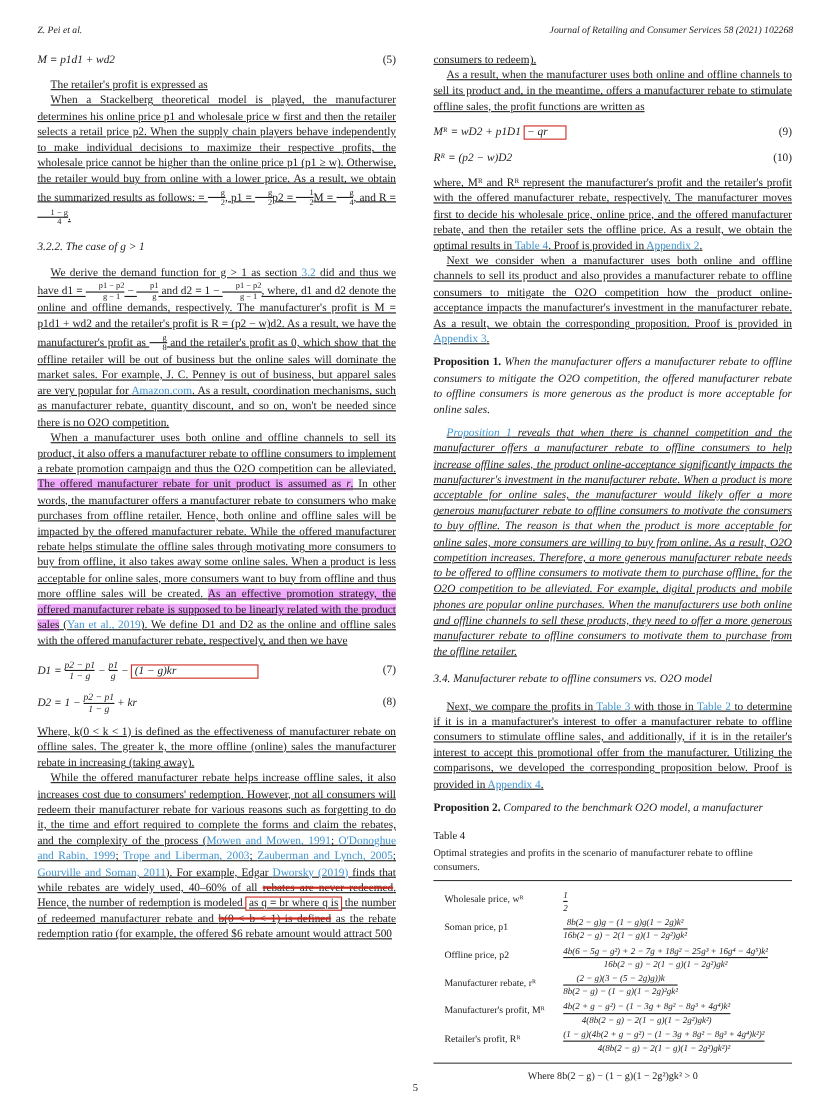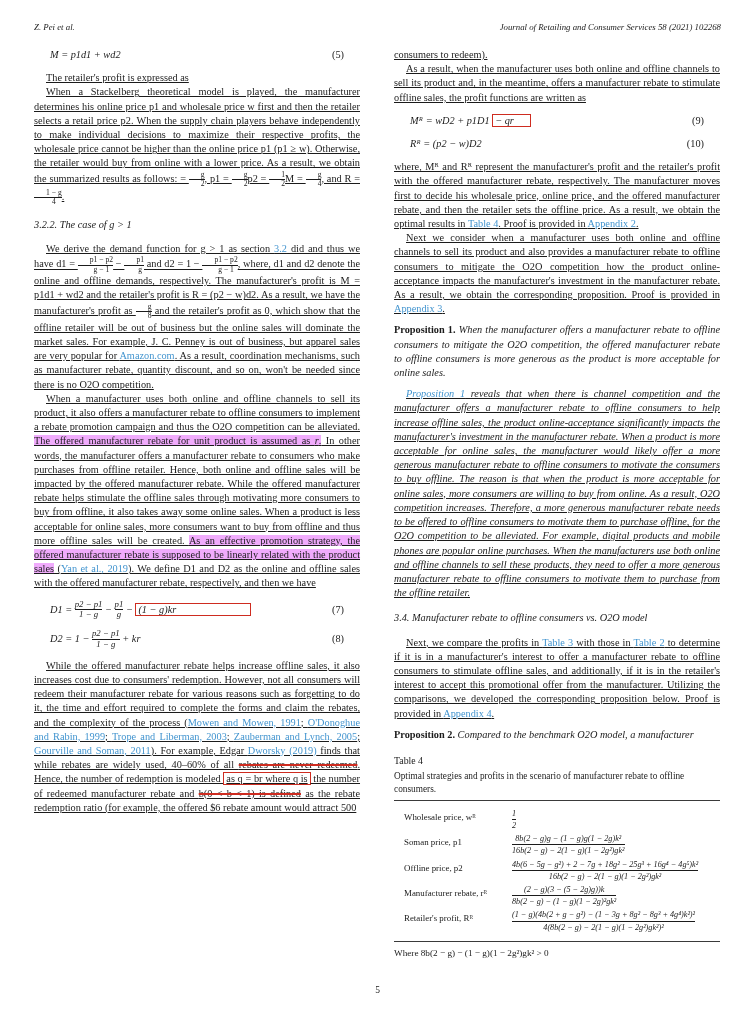--- a/index.html
+++ b/index.html
@@ -4,21 +4,21 @@
 <style>
   html,body{margin:0;padding:0;}
   body{width:755px;height:1009px;background:#ffffff;font-family:"Liberation Serif",serif;color:#1b1b1b;position:relative;overflow:hidden;}
   .page{position:absolute;inset:0;padding:22px 34px 0 34px;box-sizing:border-box;}
   .header{display:flex;justify-content:space-between;font-style:italic;font-size:8.8px;color:#222;margin-bottom:16px;}
   .cols{display:flex;gap:34px;}
   .col{width:326px;font-size:10.3px;line-height:1.38;text-align:justify;}
   p.jp{margin:0;text-indent:12px;text-decoration:underline;}
   p.noindent{text-indent:0;}
   .shead{font-style:italic;margin:11px 0 10px 0;text-align:left;}
-  .eq{display:flex;align-items:center;gap:6px;margin:9px 16px;font-style:italic;}
+  .eq{display:flex;align-items:center;gap:6px;margin:9px 0;font-style:italic;}
   .eq .body{flex:1;text-align:left;}
   .eq .enum{font-style:normal;}
   .frac{display:inline-block;text-align:center;font-size:0.74em;line-height:1.12;vertical-align:-0.55em;}
   .eq .frac{font-size:0.85em;}
   .fn{display:block;white-space:nowrap;}
   .fd{display:block;border-top:0.8px solid currentColor;white-space:nowrap;}
   .l{color:#4294cf;cursor:pointer;}
   .h{background:#f0abfc;}
   .i{font-style:italic;}
   .b{font-weight:bold;}
@@ -28,21 +28,21 @@
   .rb9{padding-right:16px;}
   .prop{margin:7px 0;text-align:justify;}
   .t4{margin-top:12px;}
   .t4-label{font-size:9.8px;margin-bottom:3px;text-align:left;}
   .t4-caption{font-size:9.3px;line-height:1.32;color:#242424;text-align:left;}
   .t4-table{border-top:1.4px solid #3a3a3a;border-bottom:1.4px solid #3a3a3a;margin-top:5px;padding:5px 0 6px 10px;}
   .t4-row{display:flex;align-items:flex-start;margin:2px 0;}
   .t4-rlabel{width:108px;flex-shrink:0;font-size:8.9px;padding-top:4px;line-height:1.25;text-align:left;}
   .t4-rval{font-style:italic;font-size:8.2px;text-align:left;}
   .tfrac{display:inline-block;text-align:center;line-height:1.35;}
-  .t4-foot{font-size:9.2px;margin-top:5px;text-align:left;}
+  .t4-foot{font-size:9.2px;margin-top:5px;text-align:center;}
   .pageno{position:absolute;bottom:14px;left:0;width:100%;text-align:center;font-size:9.5px;}
 </style>
 </head>
 <body>
 
 <div class="page">
   <div class="header">
     <span>Z. Pei et al.</span>
     <span>Journal of Retailing and Consumer Services 58 (2021) 102268</span>
   </div>
@@ -60,20 +60,21 @@
       <p class="jp">We derive the demand function for g &gt; 1 as section <span class="l">3.2</span> did and thus we have d1 = <span class="frac"><span class="fn">p1 − p2</span><span class="fd">g − 1</span></span> − <span class="frac"><span class="fn">p1</span><span class="fd">g</span></span> and d2 = 1 − <span class="frac"><span class="fn">p1 − p2</span><span class="fd">g − 1</span></span>, where, d1 and d2 denote the online and offline demands, respectively. The manufacturer's profit is M = p1d1 + wd2 and the retailer's profit is R = (p2 − w)d2. As a result, we have the manufacturer's profit as <span class="frac"><span class="fn">g</span><span class="fd">8</span></span> and the retailer's profit as 0, which show that the offline retailer will be out of business but the online sales will dominate the market sales. For example, J. C. Penney is out of business, but apparel sales are very popular for <span class="l">Amazon.com</span>. As a result, coordination mechanisms, such as manufacturer rebate, quantity discount, and so on, won't be needed since there is no O2O competition.</p>
       <p class="jp">When a manufacturer uses both online and offline channels to sell its product, it also offers a manufacturer rebate to offline consumers to implement a rebate promotion campaign and thus the O2O competition can be alleviated. <span class="h">The offered manufacturer rebate for unit product is assumed as </span><span class="h i">r</span><span class="h">.</span> In other words, the manufacturer offers a manufacturer rebate to consumers who make purchases from offline retailer. Hence, both online and offline sales will be impacted by the offered manufacturer rebate. While the offered manufacturer rebate helps stimulate the offline sales through motivating more consumers to buy from offline, it also takes away some online sales. When a product is less acceptable for online sales, more consumers want to buy from offline and thus more offline sales will be created. <span class="h">As an effective promotion strategy, the offered manufacturer rebate is supposed to be linearly related with the product sales</span> (<span class="l">Yan et al., 2019</span>). We define D1 and D2 as the online and offline sales with the offered manufacturer rebate, respectively, and then we have</p>
       <div class="eq">
         <span class="body">D1 = <span class="frac"><span class="fn">p2 − p1</span><span class="fd">1 − g</span></span> − <span class="frac"><span class="fn">p1</span><span class="fd">g</span></span> − <span class="rb rb7">(1 − g)kr</span></span>
         <span class="enum">(7)</span>
       </div>
       <div class="eq">
         <span class="body">D2 = 1 − <span class="frac"><span class="fn">p2 − p1</span><span class="fd">1 − g</span></span> + kr</span>
         <span class="enum">(8)</span>
       </div>
+      <p class="jp noindent">Where, k(0 &lt; k &lt; 1) is defined as the effectiveness of manufacturer rebate on offline sales. The greater k, the more offline (online) sales the manufacturer rebate in increasing (taking away).</p>
       <p class="jp">While the offered manufacturer rebate helps increase offline sales, it also increases cost due to consumers' redemption. However, not all consumers will redeem their manufacturer rebate for various reasons such as forgetting to do it, the time and effort required to complete the forms and claim the rebates, and the complexity of the process (<span class="l">Mowen and Mowen, 1991</span>; <span class="l">O'Donoghue and Rabin, 1999</span>; <span class="l">Trope and Liberman, 2003</span>; <span class="l">Zauberman and Lynch, 2005</span>; <span class="l">Gourville and Soman, 2011</span>). For example, Edgar <span class="l">Dworsky (2019)</span> finds that while rebates are widely used, 40–60% of all <span class="rl">rebates are never redeemed</span>. Hence, the number of redemption is modeled <span class="rb">as q = br where q is</span> the number of redeemed manufacturer rebate and <span class="rl">b(0 &lt; b &lt; 1) is defined</span> as the rebate redemption ratio (for example, the offered $6 rebate amount would attract 500</p>
     </div>
 
     <div class="col">
       <p class="jp noindent">consumers to redeem).</p>
       <p class="jp">As a result, when the manufacturer uses both online and offline channels to sell its product and, in the meantime, offers a manufacturer rebate to stimulate offline sales, the profit functions are written as</p>
       <div class="eq">
         <span class="body">Mᴿ = wD2 + p1D1 <span class="rb rb9">− qr</span></span>
         <span class="enum">(9)</span>
       </div>
@@ -103,20 +104,24 @@
             </div>
             <div class="t4-row">
               <div class="t4-rlabel">Offline price, p2</div>
               <div class="t4-rval"><span class="tfrac"><span class="fn">4b(6 − 5g − g²) + 2 − 7g + 18g² − 25g³ + 16g⁴ − 4g⁵)k²</span><span class="fd">16b(2 − g) − 2(1 − g)(1 − 2g²)gk²</span></span></div>
             </div>
             <div class="t4-row">
               <div class="t4-rlabel">Manufacturer rebate, rᴿ</div>
               <div class="t4-rval"><span class="tfrac"><span class="fn">(2 − g)(3 − (5 − 2g)g))k</span><span class="fd">8b(2 − g) − (1 − g)(1 − 2g)²gk²</span></span></div>
             </div>
             <div class="t4-row">
+              <div class="t4-rlabel">Manufacturer's profit, Mᴿ</div>
+              <div class="t4-rval"><span class="tfrac"><span class="fn">4b(2 + g − g²) − (1 − 3g + 8g² − 8g³ + 4g⁴)k²</span><span class="fd">4(8b(2 − g) − 2(1 − g)(1 − 2g²)gk²)</span></span></div>
+            </div>
+            <div class="t4-row">
               <div class="t4-rlabel">Retailer's profit, Rᴿ</div>
               <div class="t4-rval"><span class="tfrac"><span class="fn">(1 − g)(4b(2 + g − g²) − (1 − 3g + 8g² − 8g³ + 4g⁴)k²)²</span><span class="fd">4(8b(2 − g) − 2(1 − g)(1 − 2g²)gk²)²</span></span></div>
             </div>
           </div>
         <div class="t4-foot">Where 8b(2 − g) − (1 − g)(1 − 2g²)gk² &gt; 0</div>
       </div>
     </div>
 
   </div>
 </div>

